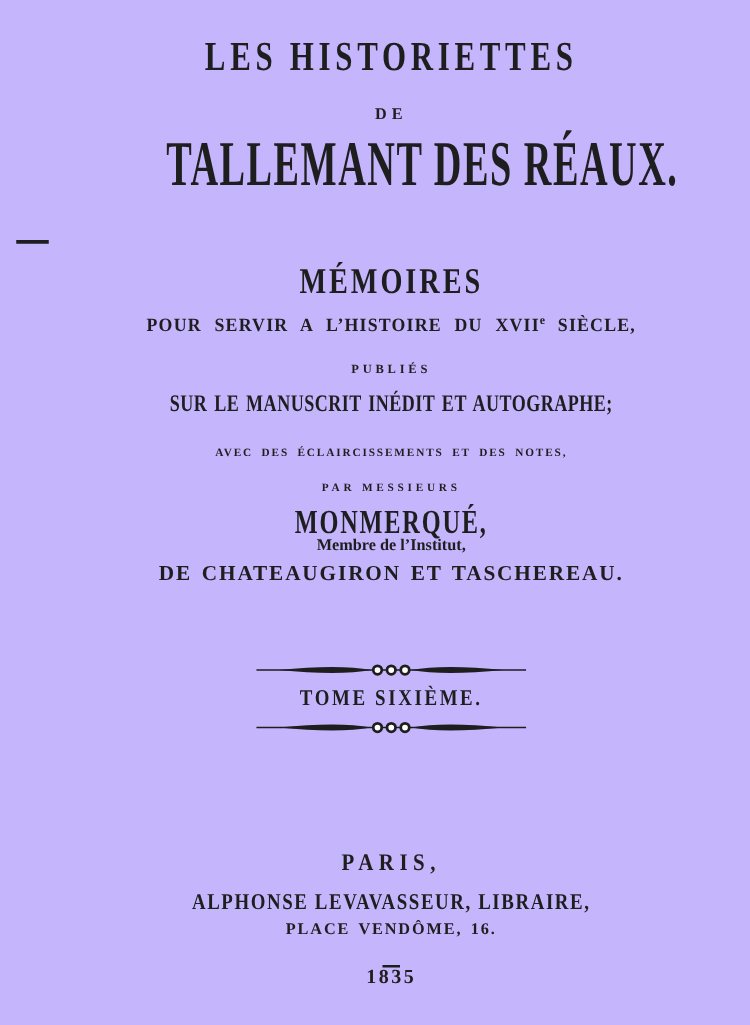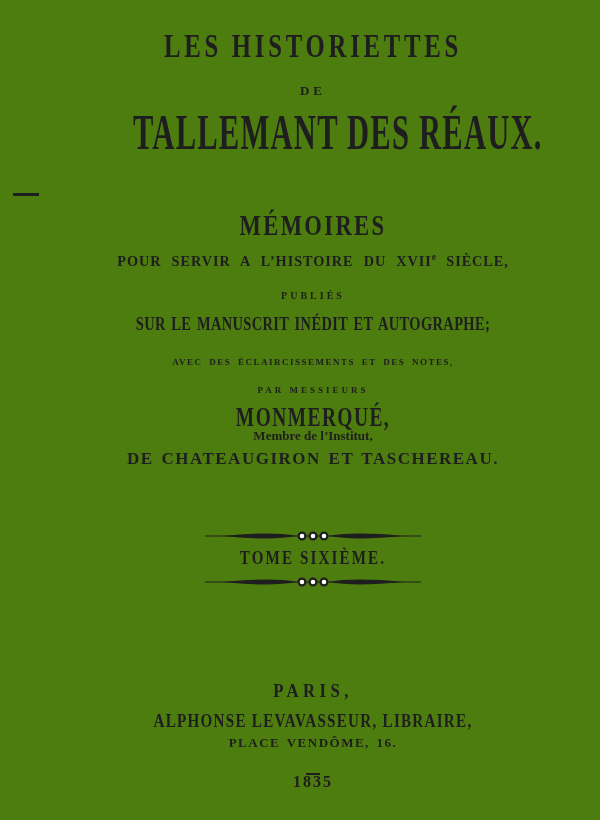--- a/index.html
+++ b/index.html
@@ -3,21 +3,21 @@
 <meta charset="utf-8">
 <style>
   html,body{margin:0;padding:0;}
   body{
     width:600px;height:820px;overflow:hidden;
     background:#f4f4f2;
     font-family:"Liberation Serif", serif;
   }
   .page{
     position:relative;width:600px;height:820px;
-    background:#4d7c0f;color:#1e1e1e;overflow:hidden;
+    background:#c4b5fd;color:#1e1e1e;overflow:hidden;
   }
   .block{position:absolute;left:13px;width:600px;text-align:center;line-height:1;white-space:nowrap;}
   
   .series-title   {top:30px;  font-size:33px; font-weight:bold; letter-spacing:5px;  transform:scaleX(0.75);}
   .de-line        {top:84px;  font-size:13px; font-weight:bold; letter-spacing:4px;}
   .author-title   {top:107px; font-size:51px; font-weight:bold; letter-spacing:2px;  transform:scaleX(0.60);}
   .dash1{top:182px;left:13px;width:600px;position:absolute;}
   .dash1 .bar{display:inline-block;width:26px;height:3.5px;background:#1e1e1e;}
   .memoires       {top:211px; font-size:29px; font-weight:bold; letter-spacing:3px;  transform:scaleX(0.78);}
   .subtitle       {top:252px; font-size:15px; font-weight:bold; letter-spacing:1px; word-spacing:6px; transform:scaleX(0.95);}

